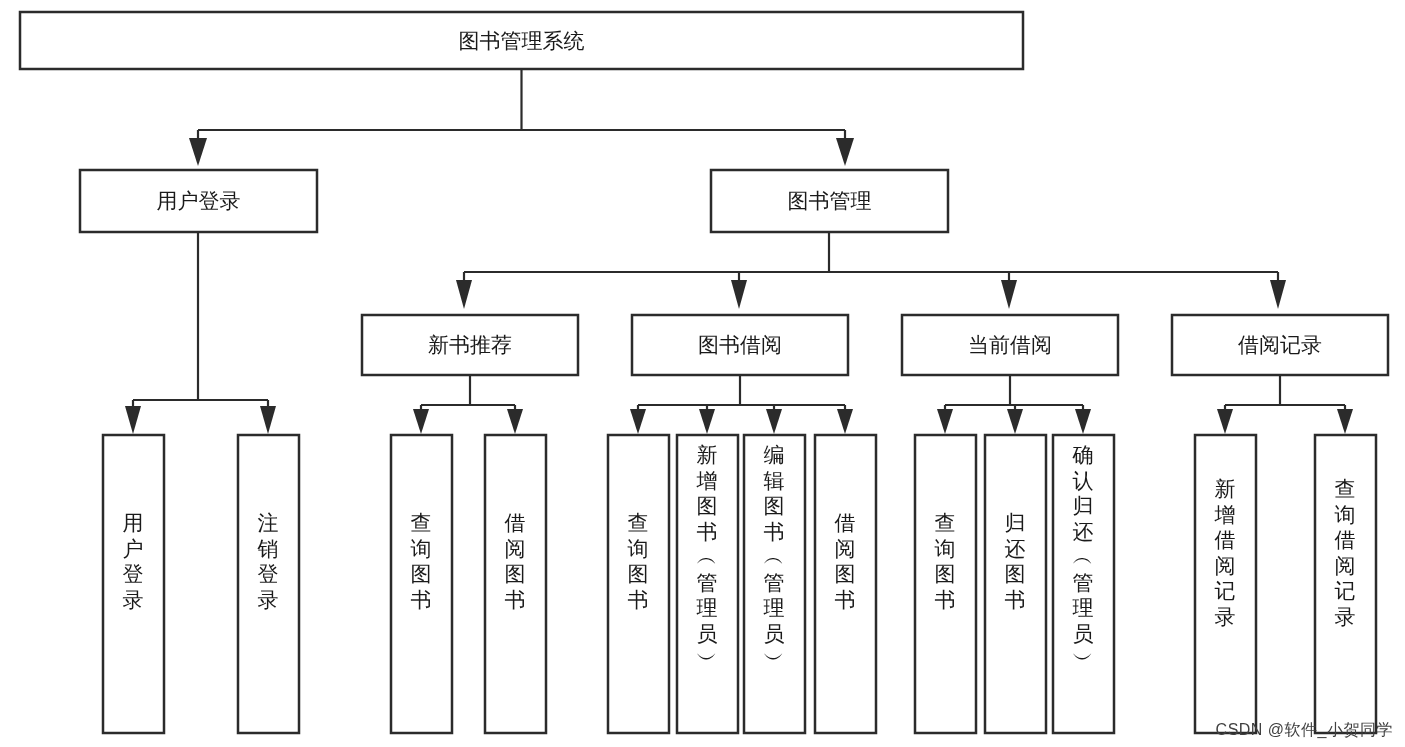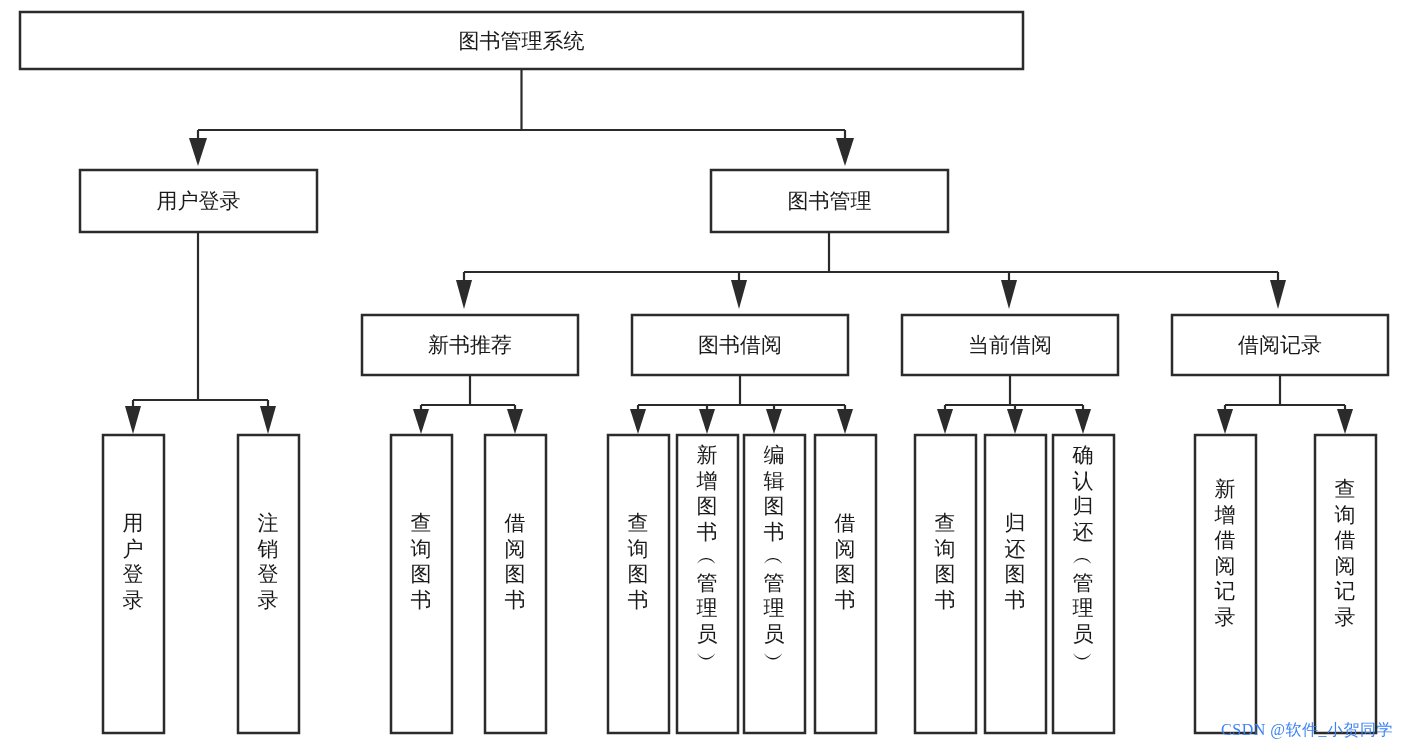--- a/index.html
+++ b/index.html
@@ -51,23 +51,23 @@
   .node-label-v {
     font-family: "Liberation Sans", "DejaVu Sans", sans-serif;
     font-size: 21px;
     fill: #1a1a1a;
     text-anchor: middle;
   }
   .watermark {
     position: absolute;
     right: 12px;
     bottom: 6px;
-    font-family: Liberation Serif, serif;
+    font-family: Liberation Sans, sans-serif;
     font-size: 16px;
-    color: #3b82f6;
+    color: #404040;
     letter-spacing: 0.5px;
     white-space: nowrap;
     pointer-events: none;
   }
 </style>
 </head>
 <body>
 
 <div id="diagram-root">
 

